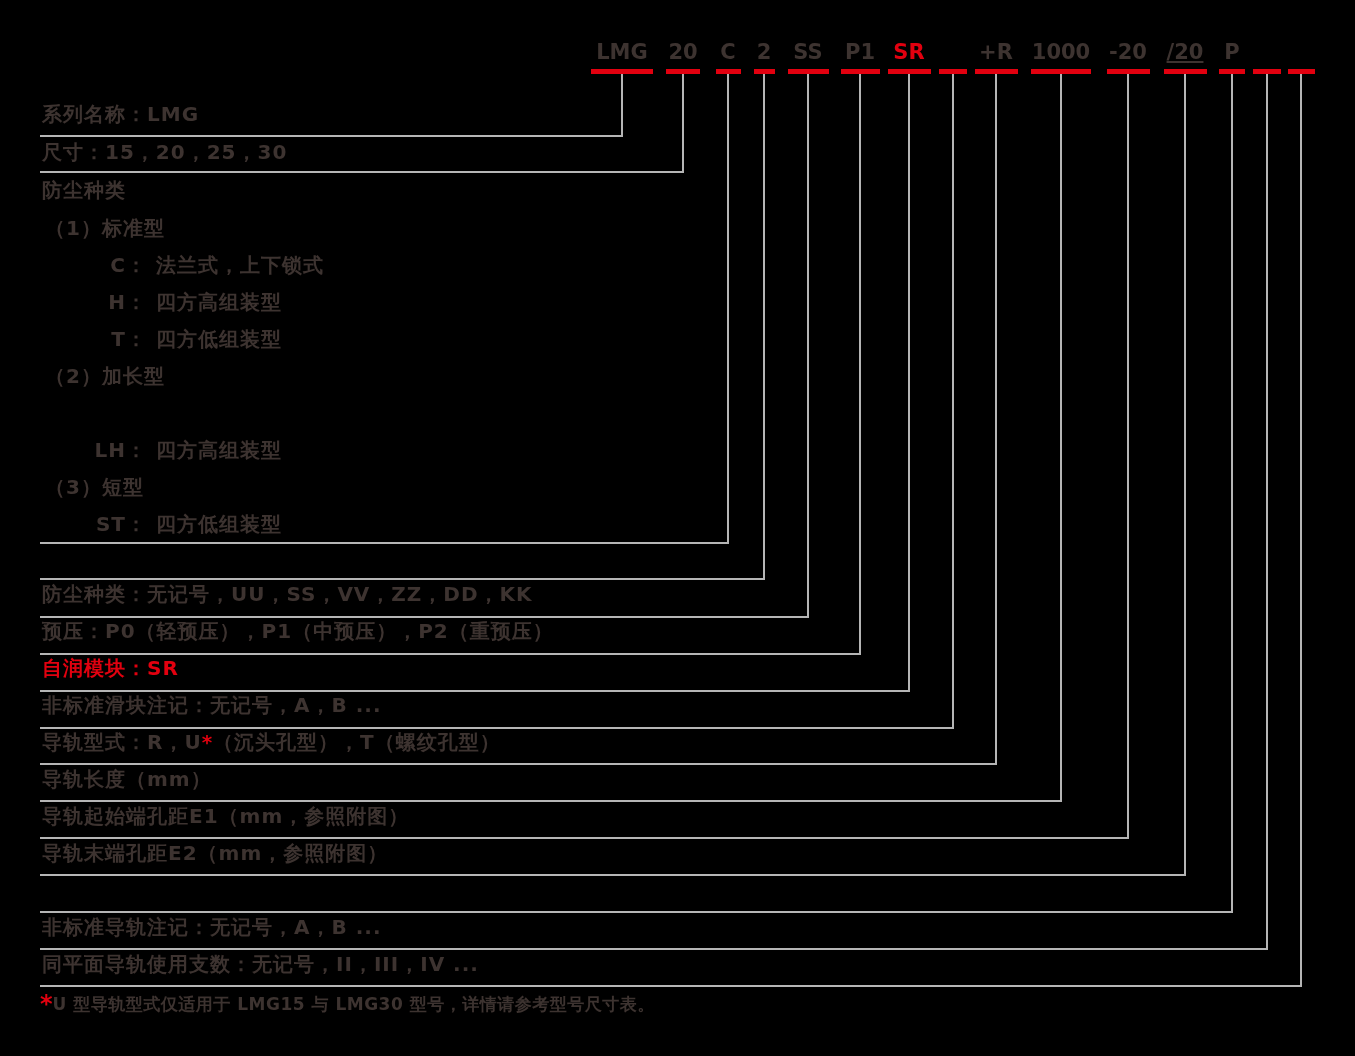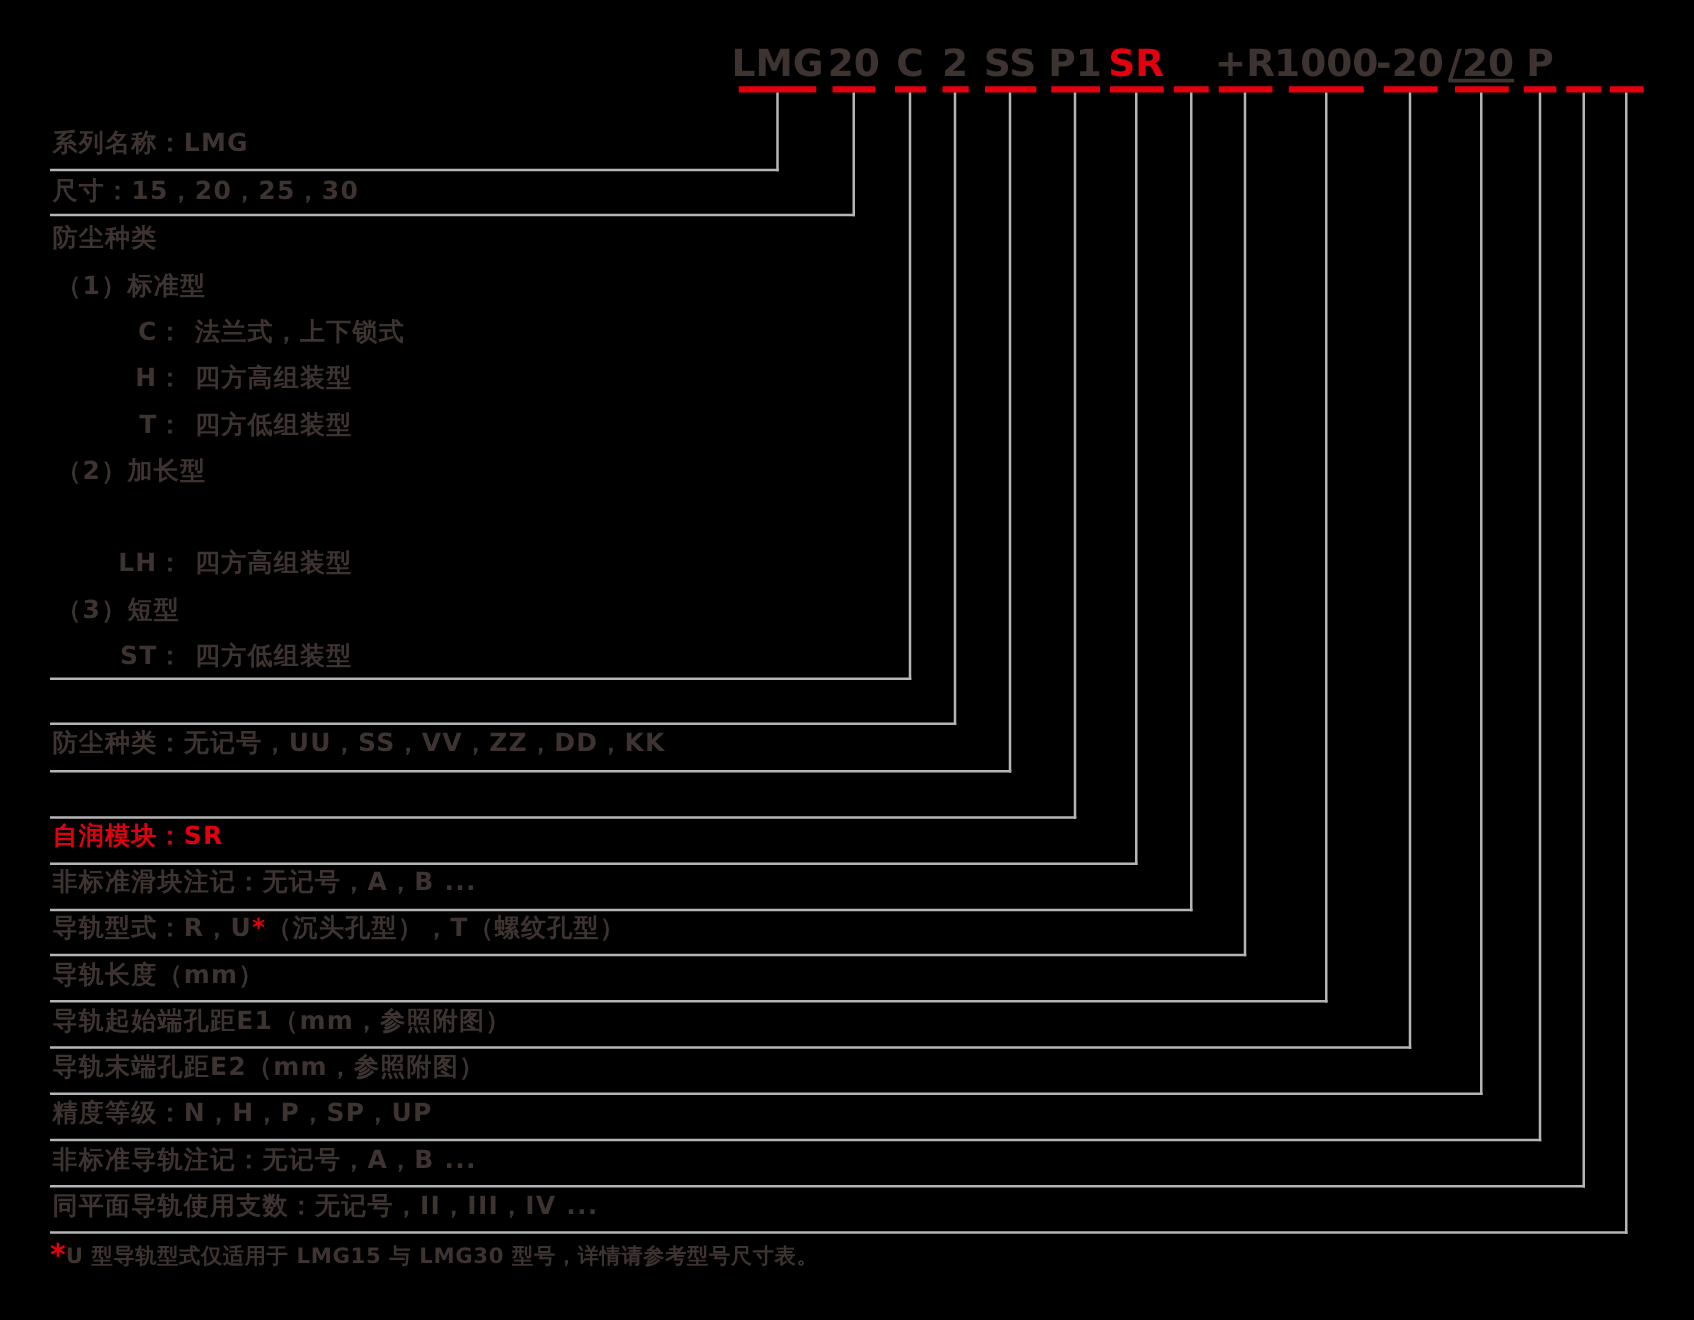--- a/index.html
+++ b/index.html
@@ -7,21 +7,21 @@
     position:relative;
     width:1355px;height:1056px;
     background:var(--bg,#000);
     overflow:hidden;
     font-family:"DejaVu Sans",sans-serif;
     font-weight:bold;
   }
   .code-text{
     position:absolute;top:39px;
     transform:translateX(-50%);
-    font-size:30px;line-height:26px;
+    font-size:21px;line-height:26px;
     color:var(--ink);white-space:nowrap;
   }
   .code-text.red{color:var(--red);}
   .code-dash{position:absolute;top:69px;height:5px;background:var(--red);}
   .vline{position:absolute;top:74px;width:2px;background:var(--line);}
   .hline{position:absolute;left:40px;height:2px;background:var(--line);}
   .row-label{
     position:absolute;left:42px;
     font-size:20px;line-height:23px;letter-spacing:1px;
     color:var(--ink);white-space:nowrap;
@@ -99,34 +99,34 @@
     <div class="vline" style="left: 1300px; height: 913px;"></div>
     <div class="row-label" style="top: 103px;">系列名称：LMG</div>
     <div class="hline" style="top: 135px; width: 583px;"></div>
     <div class="row-label" style="top: 141px;">尺寸：15，20，25，30</div>
     <div class="hline" style="top: 171px; width: 644px;"></div>
     <div class="row-label" style="top: 179px;">防尘种类</div>
     <div class="hline" style="top: 542px; width: 689px;"></div>
     <div class="hline" style="top: 578px; width: 725px;"></div>
     <div class="row-label" style="top: 583px;">防尘种类：无记号，UU，SS，VV，ZZ，DD，KK</div>
     <div class="hline" style="top: 616px; width: 769px;"></div>
+    <div class="row-label" style="top: 620px;">预压：P0（轻预压），P1（中预压），P2（重预压）</div>
     <div class="hline" style="top: 653px; width: 821px;"></div>
     <div class="row-label red" style="top: 657px;">自润模块：SR</div>
     <div class="hline" style="top: 690px; width: 870px;"></div>
     <div class="row-label" style="top: 694px;">非标准滑块注记：无记号，A，B ...</div>
     <div class="hline" style="top: 727px; width: 914px;"></div>
     <div class="row-label" style="top: 731px;"><span>导轨型式：R，U</span><span class="red">*</span><span>（沉头孔型），T（螺纹孔型）</span></div>
     <div class="hline" style="top: 763px; width: 957px;"></div>
     <div class="row-label" style="top: 768px;">导轨长度（mm）</div>
     <div class="hline" style="top: 800px; width: 1022px;"></div>
     <div class="row-label" style="top: 805px;">导轨起始端孔距E1（mm，参照附图）</div>
     <div class="hline" style="top: 837px; width: 1089px;"></div>
     <div class="row-label" style="top: 842px;">导轨末端孔距E2（mm，参照附图）</div>
     <div class="hline" style="top: 874px; width: 1146px;"></div>
-    <div class="row-label" style="top: 879px;">精度等级：N，H，P，SP，UP</div>
     <div class="hline" style="top: 911px; width: 1193px;"></div>
     <div class="row-label" style="top: 916px;">非标准导轨注记：无记号，A，B ...</div>
     <div class="hline" style="top: 948px; width: 1228px;"></div>
     <div class="row-label" style="top: 953px;">同平面导轨使用支数：无记号，II，III，IV ...</div>
     <div class="hline" style="top: 985px; width: 1262px;"></div>
     <div class="group-label" style="top: 217px; text-align: right;">（1）标准型</div>
     <div class="opt-row" style="top: 254px;">
       <span class="opt-code">C：</span>
       <span class="opt-text">法兰式，上下锁式</span>
     </div>

